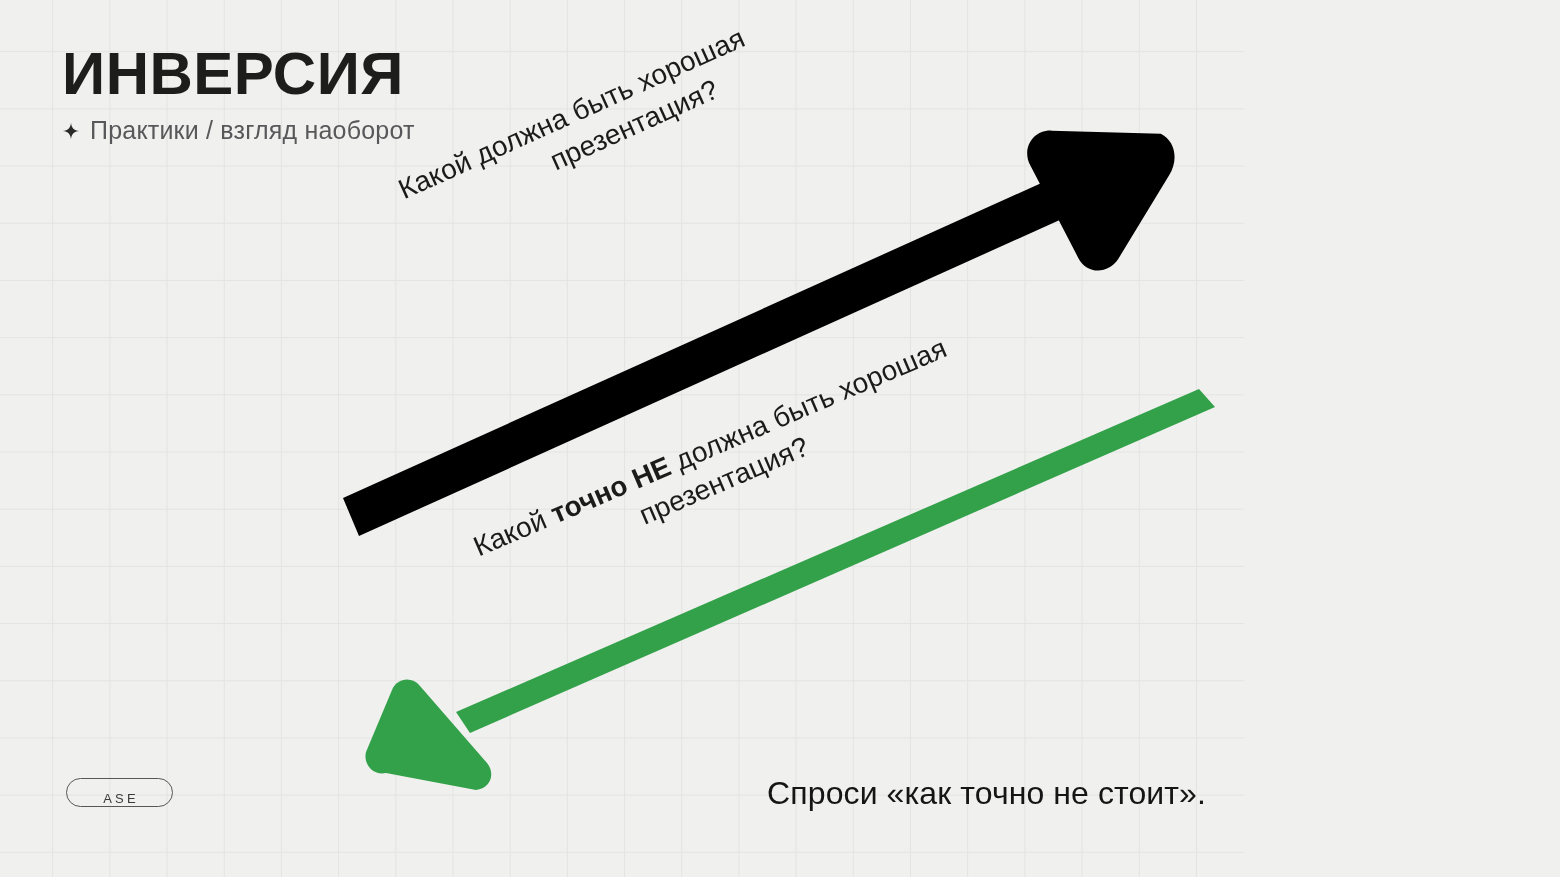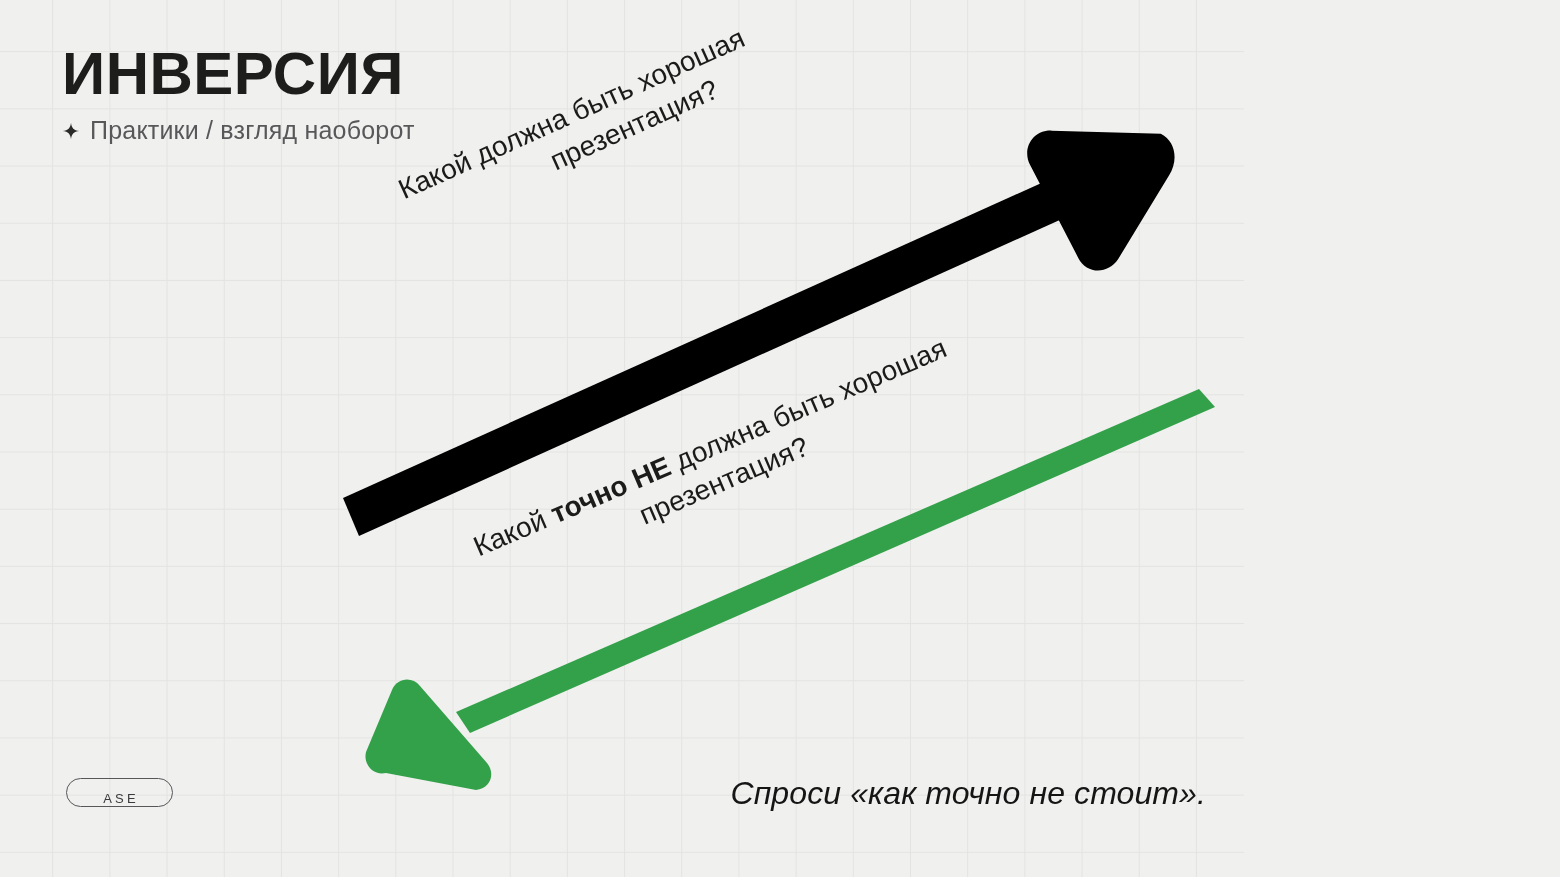--- a/index.html
+++ b/index.html
@@ -130,21 +130,20 @@
     letter-spacing: 3.2px;
     color: #3b3b3d;
     padding-left: 3px;
   }
 
   #caption {
     position: absolute;
     right: 38px;
     top: 775px;
     font-size: 32px;
-    font-style: italic;
     font-weight: 400;
     color: #151515;
     white-space: nowrap;
     letter-spacing: 0.1px;
   }
 </style>
 </head>
 <body>
 
 <div id="slide">

